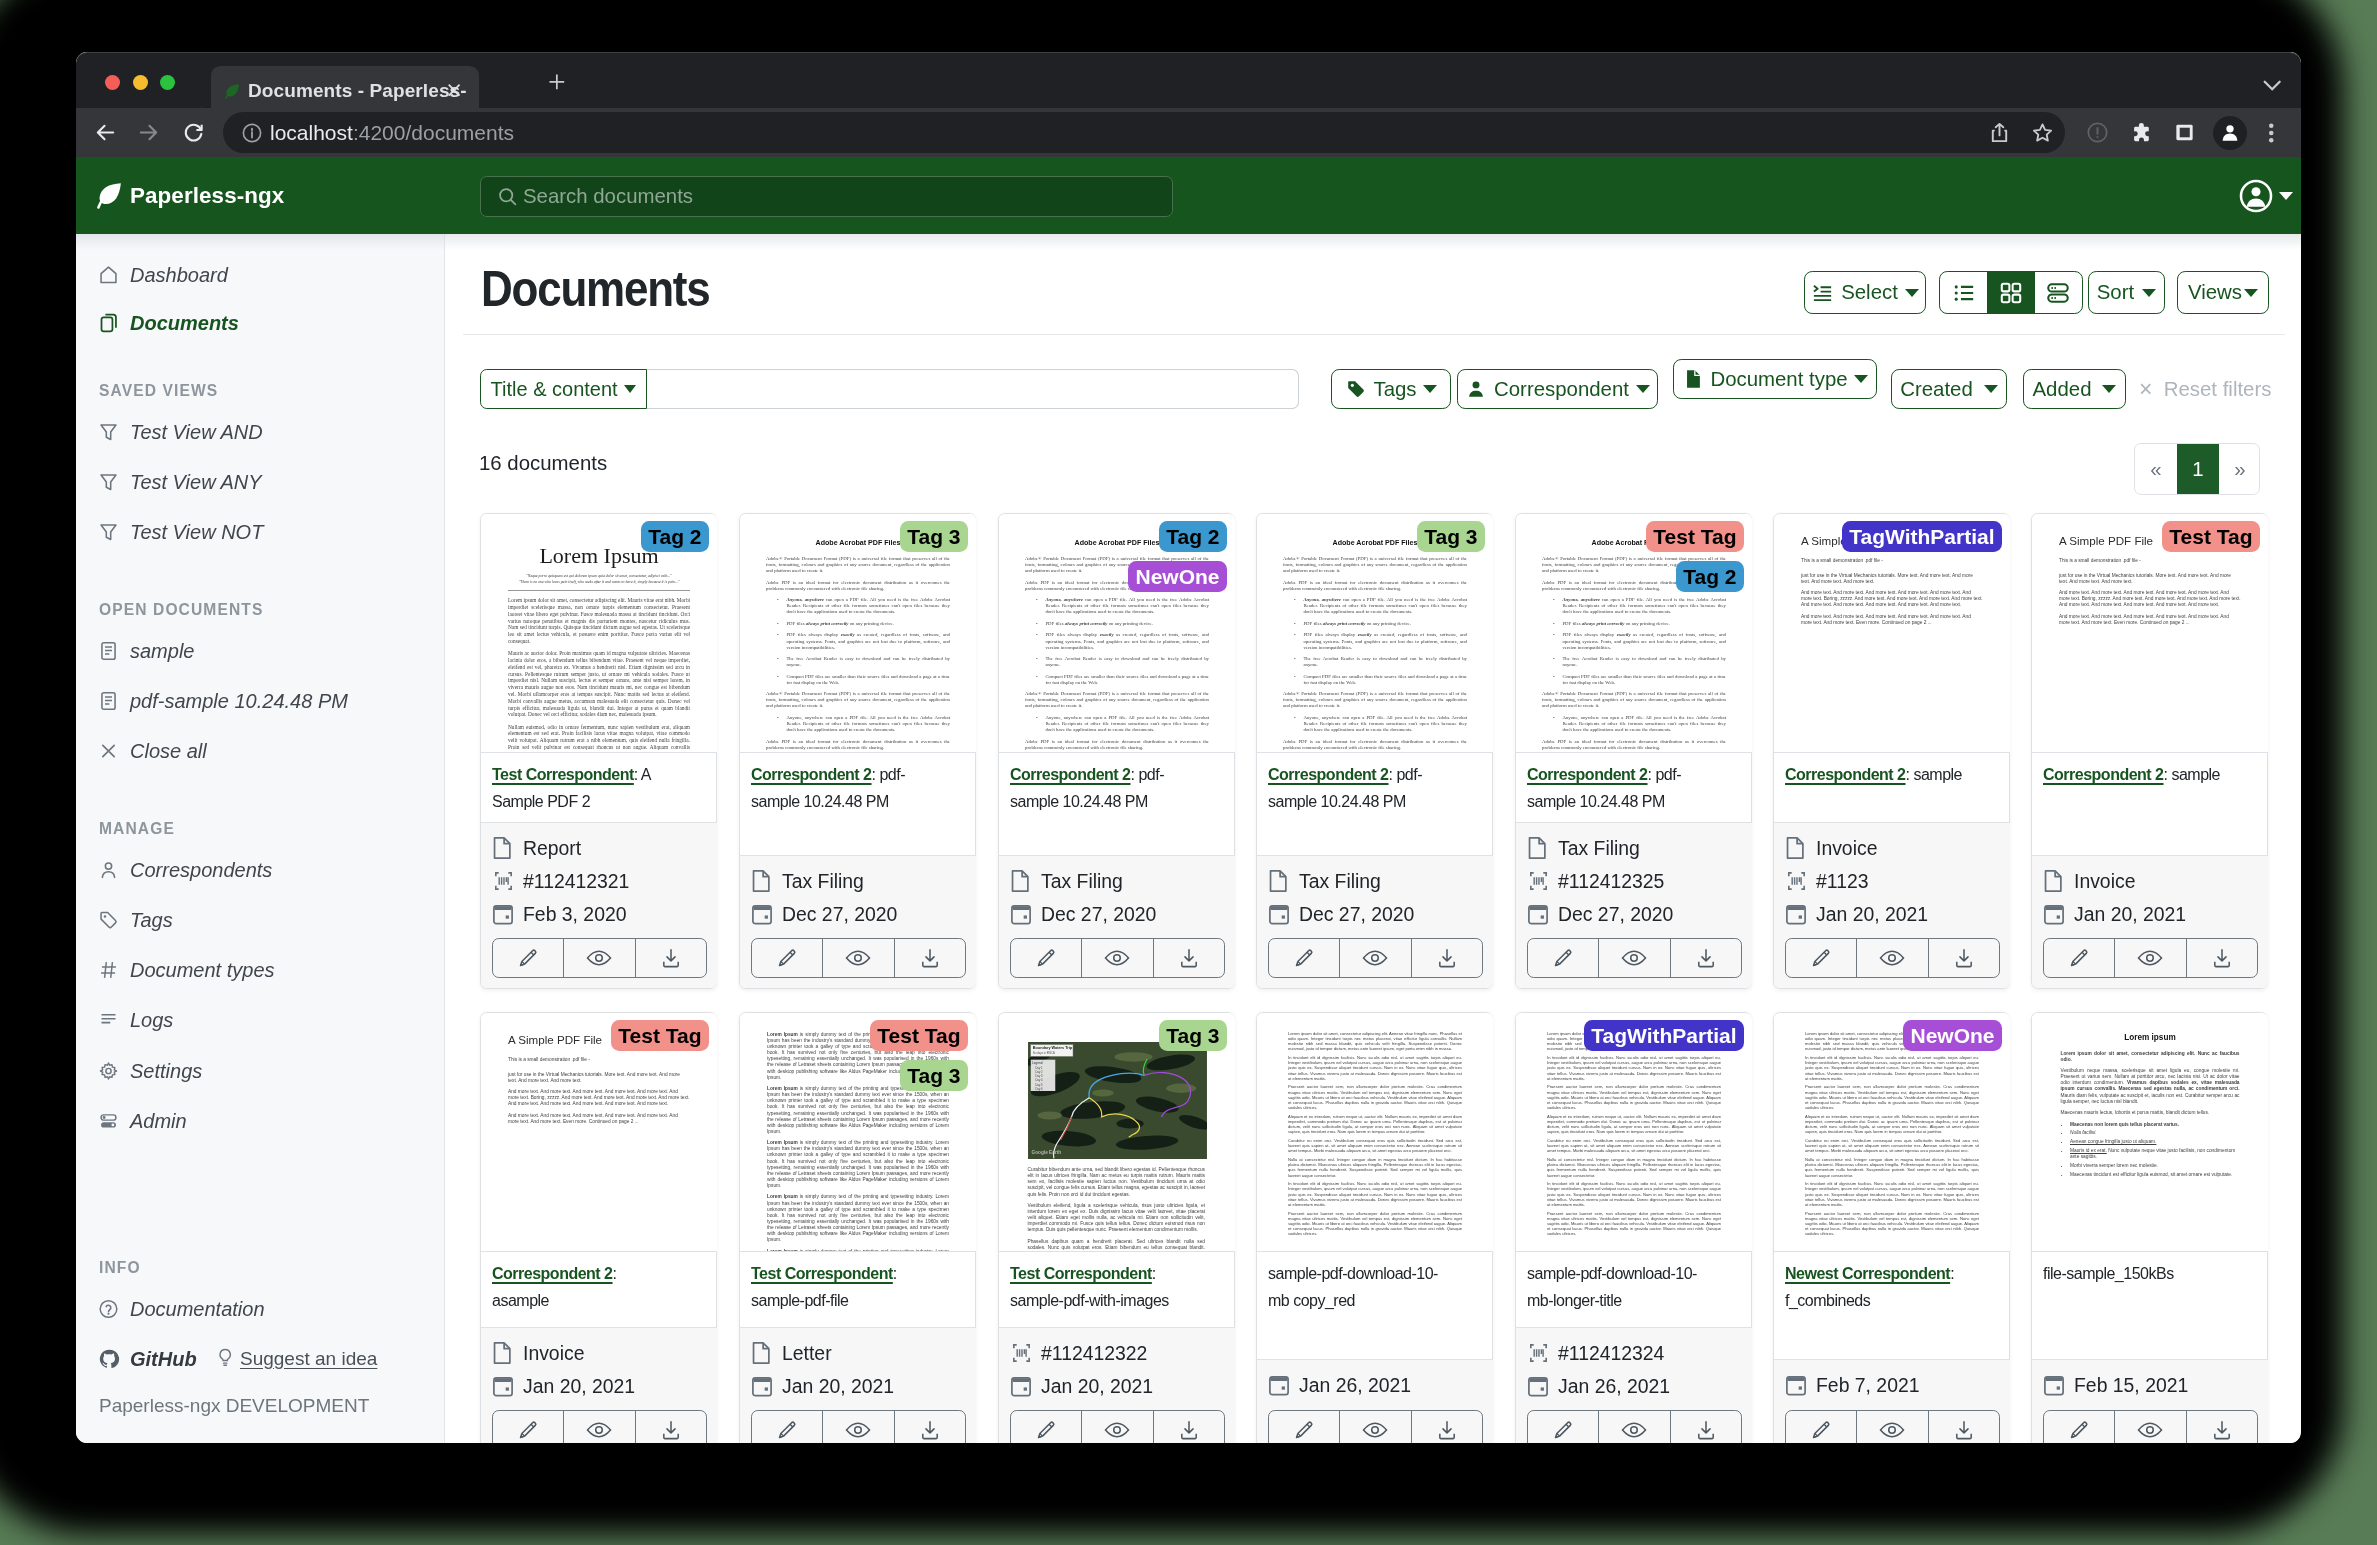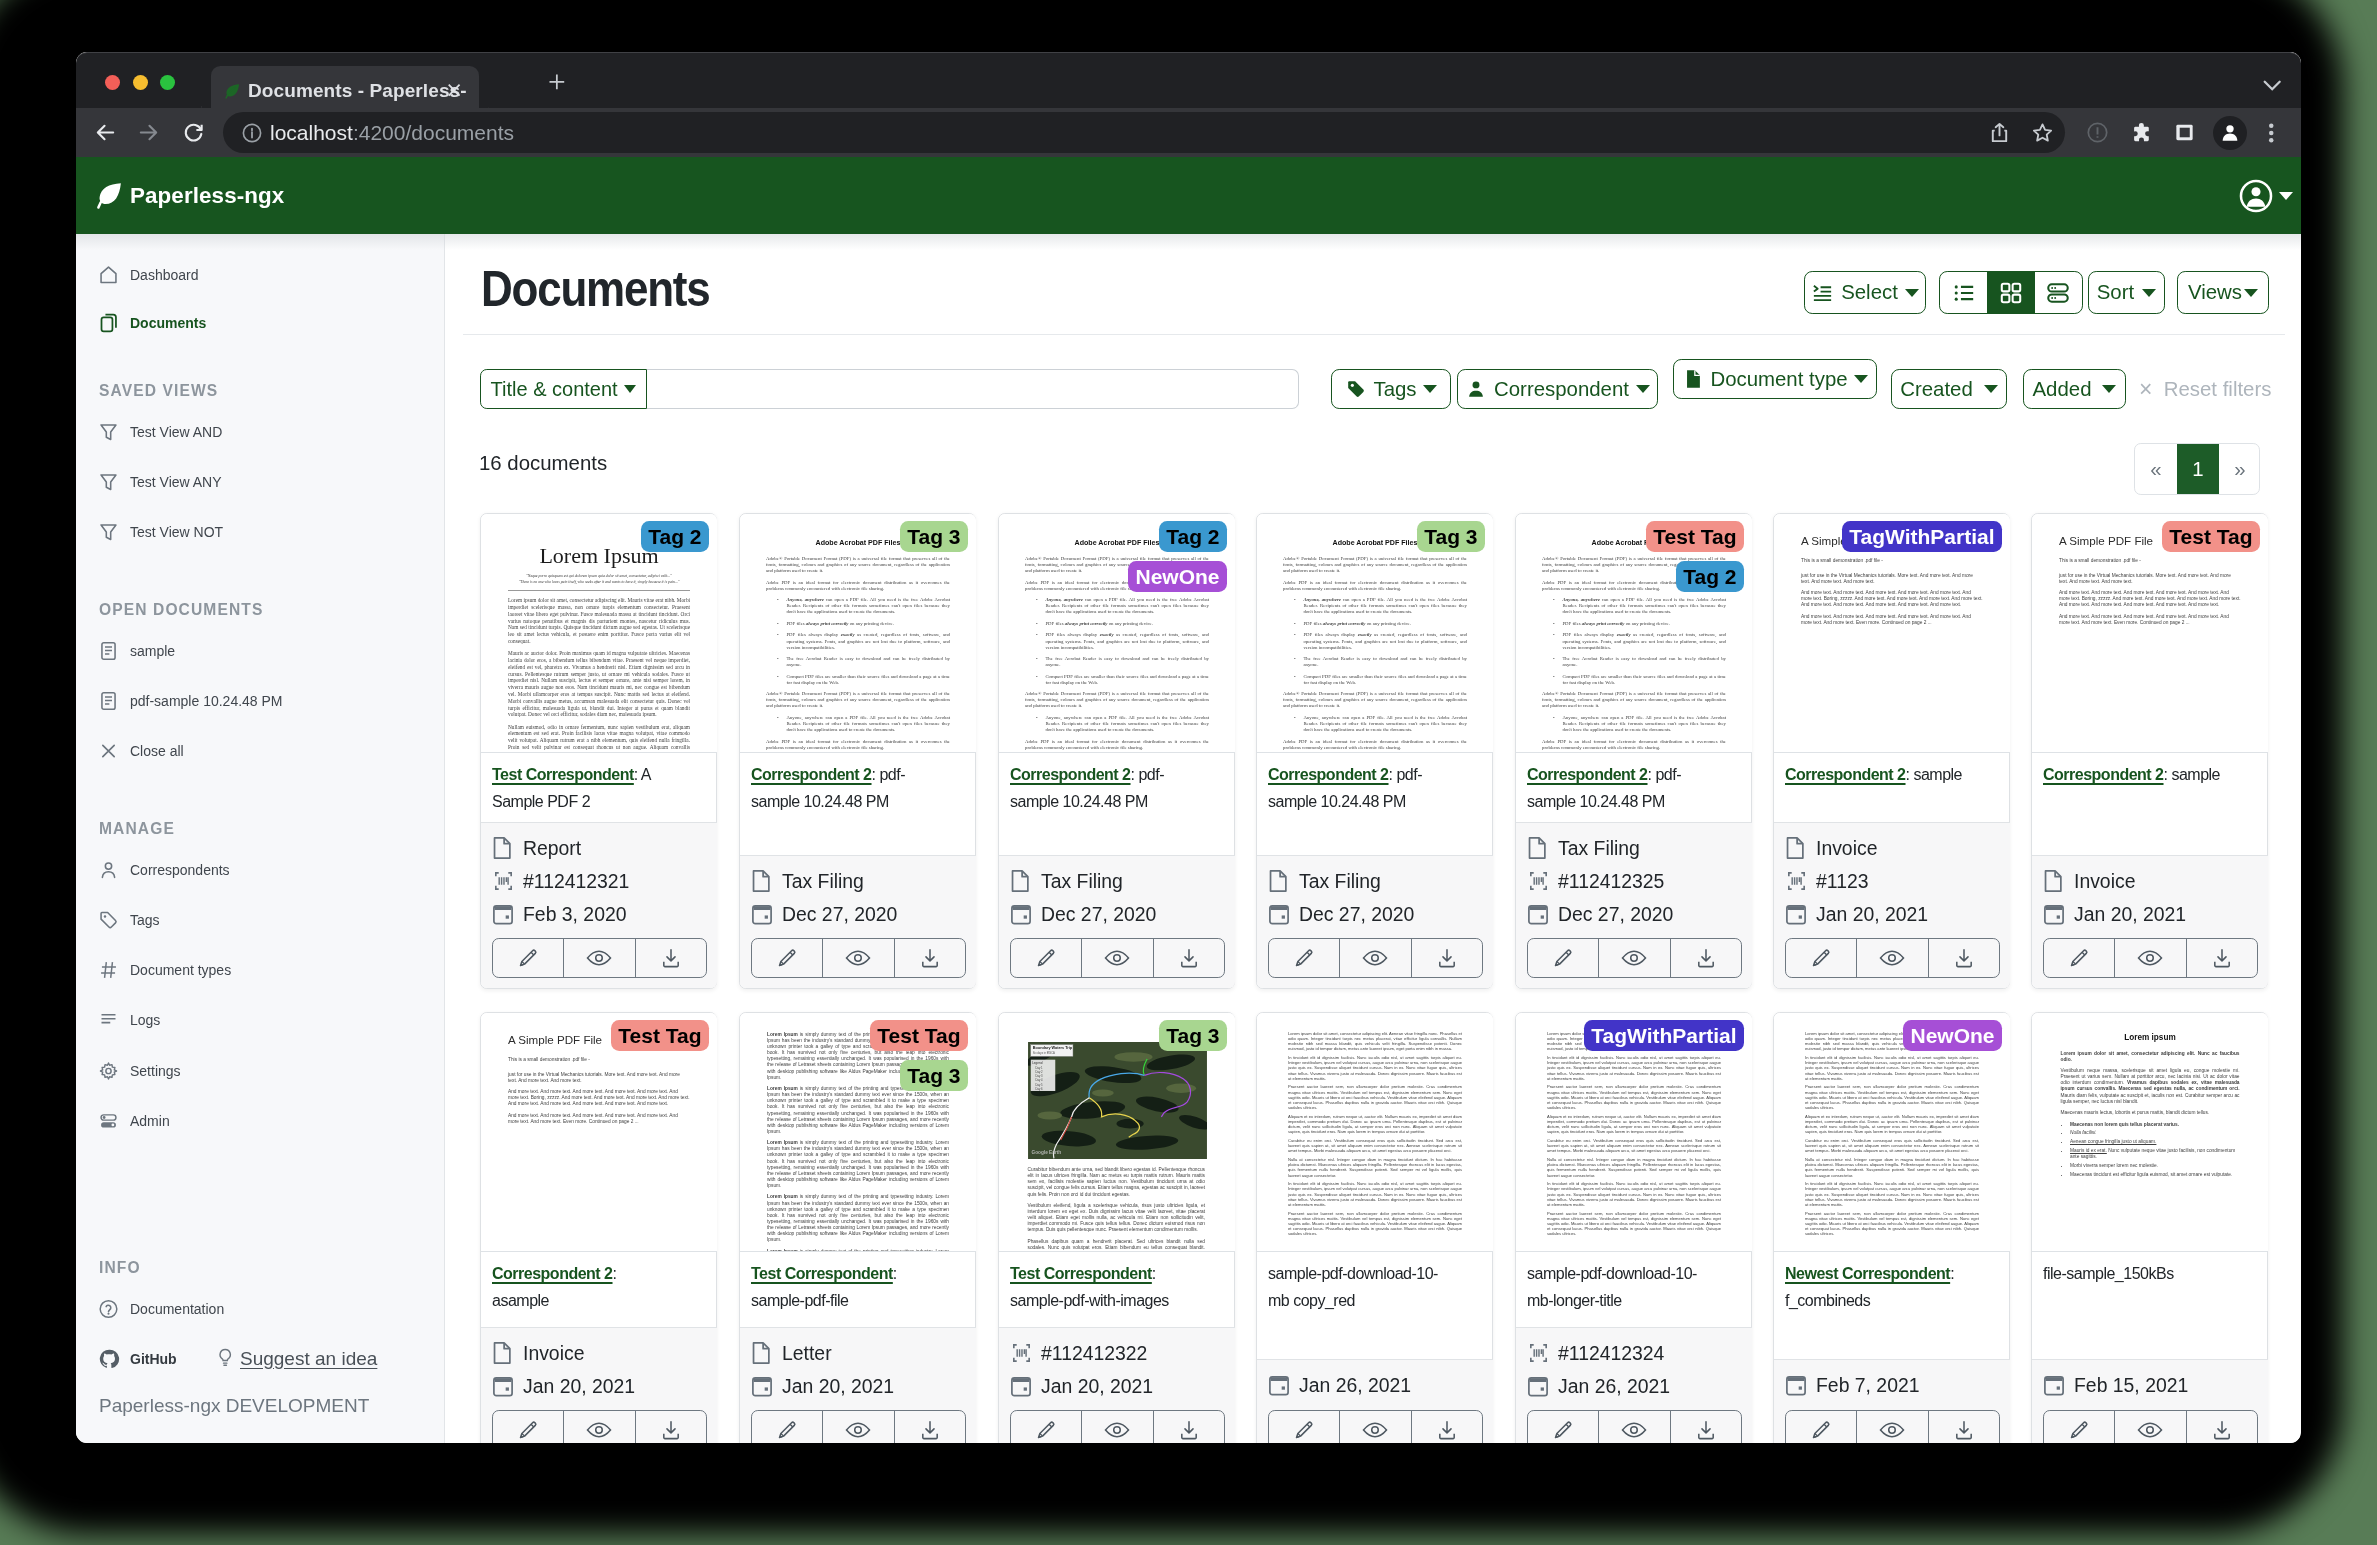--- a/index.html
+++ b/index.html
@@ -27,21 +27,21 @@
   .brand { position:absolute; left:54px; top:0; line-height:77px; color:#fff; font-size:22.4px; font-weight:bold; letter-spacing:0.1px; }
   .search { position:absolute; left:404px; top:19px; width:693px; height:41px; background:#114418; border:1.4px solid #48724d; border-radius:6.8px; }
   .search span { position:absolute; left:42px; top:0; line-height:38px; font-size:20.4px; color:#91a795; }
 
   
   .side { position:absolute; left:0; top:182px; width:369px; height:1209px; background:#f7f8fa; border-right:1.4px solid #e2e5e8; }
   .content { position:absolute; left:369px; top:182px; width:1855px; height:1209px; background:#fff; }
 
   
   .sitem { position:absolute; left:0; width:100%; height:33px; }
-  .sitem .txt { position:absolute; left:54px; top:50%; transform:translateY(-50%); font-size:14px; color:#40464d; }
+  .sitem .txt { position:absolute; left:54px; top:50%; transform:translateY(-50%); font-size:20px; color:#40464d;font-style:italic; }
   .sitem svg { position:absolute; left:22px; top:50%; transform:translateY(-50%); }
   .slabel { position:absolute; left:23px; font-size:15.6px; font-weight:bold; color:#8d959d; letter-spacing:1.1px; transform:translateY(-50%); }
   .active .txt { color:#17541f; font-weight:bold; }
 
   
   h1.doc { position:absolute; left:405px; top:208px; font-size:50px; color:#21262b; font-weight:bold; letter-spacing:-1.4px; transform:scaleX(.88); transform-origin:0 0; }
   .hr1 { position:absolute; left:387px; top:282px; width:1822px; height:1.4px; background:#e6e9ec; }
 
   .gbtn { position:absolute; border:1.7px solid #17541f; border-radius:8.2px; background:#fff; color:#17541f; font-size:20.4px; display:flex; align-items:center; justify-content:center; gap:9.5px; white-space:nowrap; }
   .caret { display:inline-block; width:0; height:0; border-left:7.5px solid transparent; border-right:7.5px solid transparent; border-top:8.8px solid #17541f; }
@@ -161,20 +161,27 @@
         <circle cx="12" cy="19" r="2.2" fill="#c7cbd0"></circle>
       </svg>
   </div>
 
   <div class="nav">
     <svg style="position:absolute;left:17.7px;top:23px" width="30" height="30" viewBox="0 0 24 24">
         <path d="M21.5 2.5 C12 3 5.5 6.5 4.5 13.5 C4 16.8 6.2 19.2 9.3 19.2 C16.5 19.2 20.5 12.5 21.5 2.5 Z" fill="#fff"></path>
         <path d="M3.5 22 C5.5 16.5 10 11 16.5 6.8" stroke="#fff" stroke-width="2" fill="none" stroke-linecap="round"></path>
       </svg>
     <div class="brand">Paperless-ngx</div>
+    <div class="search">
+      <svg style="position:absolute;left:16.3px;top:8.8px" width="21" height="21" viewBox="0 0 24 24">
+          <circle cx="10.5" cy="10.5" r="7" stroke="#91a795" stroke-width="2" fill="none"></circle>
+          <path d="M15.8 15.8 L21 21" stroke="#91a795" stroke-width="2" stroke-linecap="round"></path>
+        </svg>
+      <span>Search documents</span>
+    </div>
     <svg style="position:absolute;left:2163px;top:22px" width="34" height="34" viewBox="0 0 24 24">
         <circle cx="12" cy="12" r="10.6" stroke="#fff" stroke-width="1.8" fill="none"></circle>
         <circle cx="12" cy="9" r="3.2" fill="#fff"></circle>
         <path d="M5.4 19.6 c0.7-3.8 3.2-5.8 6.6-5.8 s5.9 2 6.6 5.8" fill="#fff"></path>
       </svg>
     <div class="caret" style="position:absolute;left:2203px;top:35px;border-top-color:#fff;"></div>
   </div>
   <div class="navshadow"></div>
 
   <div class="side">

